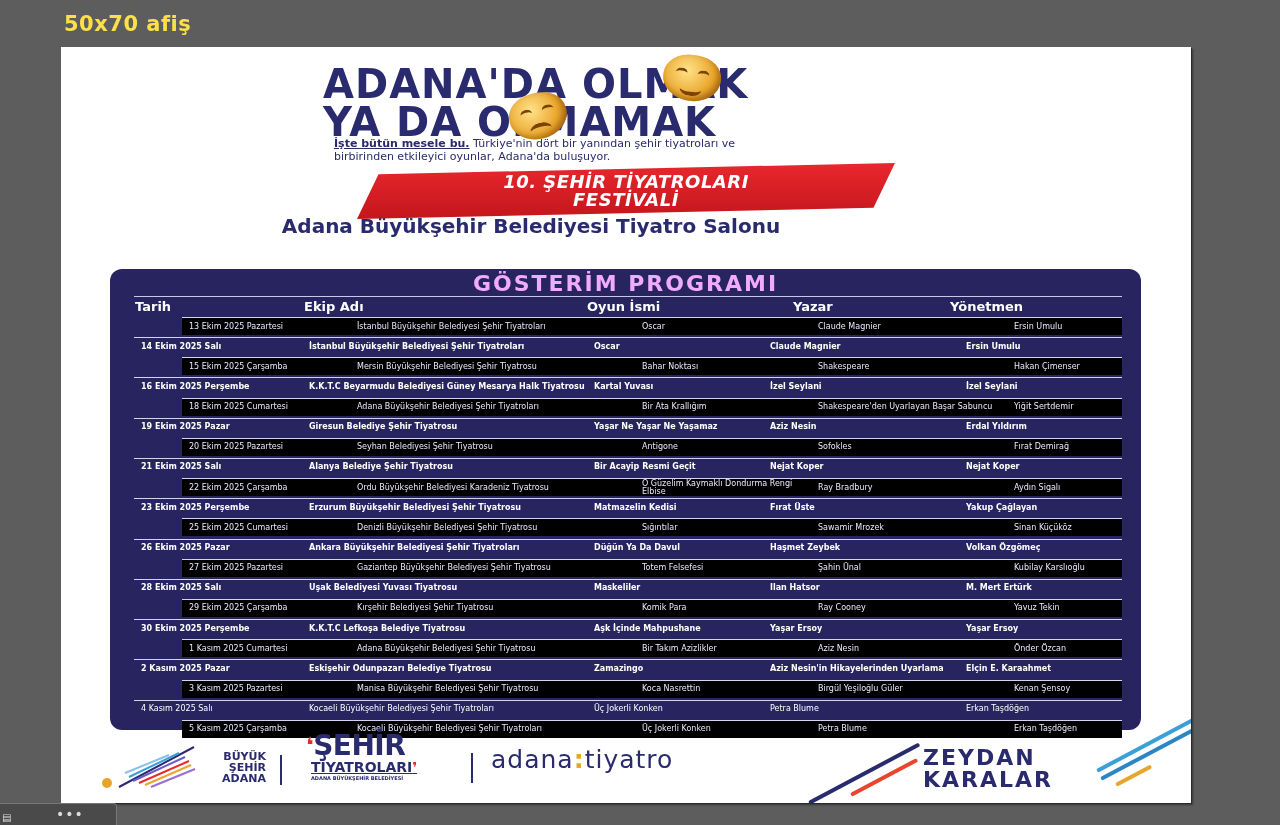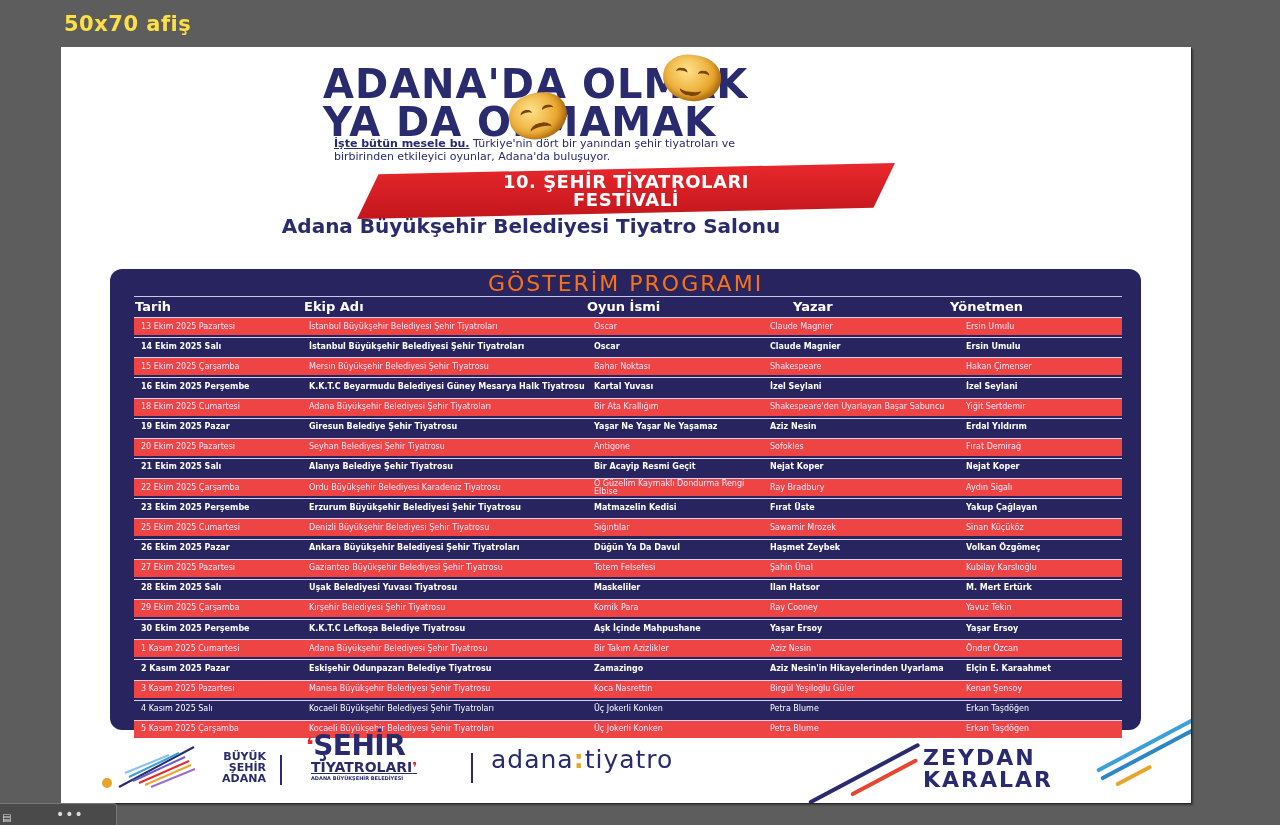--- a/index.html
+++ b/index.html
@@ -45,48 +45,48 @@
     color:#2a2a6e; font-size:11px; line-height:13px;
   }
   .subtitle b { font-weight:bold;text-decoration:underline; }
   .ribbon {
     position:absolute; left:296px; top:116px; width:538px; height:56px;
     background:linear-gradient(180deg,#e8282d,#c3161c);
     clip-path: polygon(4% 20%, 100% 0%, 96% 80%, 0% 100%);
   }
   .ribbon-text {
     position:absolute; left:330px; top:126px; width:470px; text-align:center;
-    color:#ffffff; font-size:18px; line-height:18px; font-weight:bold; letter-spacing:0.5px;
+    color:#ffffff; font-size:18px; line-height:18px; font-weight:bold; letter-spacing:0.5px;font-style:italic;
   }
   .dates {
     position:absolute; left:0; top:168px; width:940px; text-align:center;
     color:#2a2a6e; font-size:20px; font-weight:bold; line-height:22px;
   }
   .dates .venue { display:block; font-size:20px; }
   .program {
     position:absolute; left:49px; top:222px; width:1031px; height:461px;
     background:#27245f; border-radius:12px;
   }
   .program-title {
     position:absolute; left:0; top:2px; width:100%; text-align:center;
-    color:#f97316; font-size:22px; font-weight:normal; letter-spacing:2px;
+    color:#f0abfc; font-size:22px; font-weight:bold; letter-spacing:2px;
   }
   .header-line {
     position:absolute; left:24px; top:27px; width:988px; height:1px; background:#c8c8e8;
   }
   .col-head {
     position:absolute; top:30px; color:#ffffff; font-size:13px; font-weight:bold;
   }
   .rows { position:absolute; left:24px; top:48px; width:988px; }
   .row {
     height:17px; margin-bottom:2.15px; display:flex; align-items:center;
     font-size:8px; color:#e9e9ff; position:relative;
     border-top:1px solid #d4d4f0;
   }
-  .row.light { background:#ef4444; }
+  .row.light { background:#000000;margin-left:48px; }
   .row.dark { background:#27245f; font-weight:bold; color:#ffffff; }
   .cell { position:absolute; top:0; height:17px; display:flex; align-items:center; line-height:8px; }
   .c0 { left:7px; width:165px; }
   .c1 { left:175px; width:285px; }
   .c2 { left:460px; width:175px; }
   .c3 { left:636px; width:190px; }
   .c4 { left:832px; width:150px; }
   .logos { position:absolute; left:0; top:686px; width:1130px; height:70px; }
   .bsa-star {
     position:absolute; left:38px; top:10px; width:110px; height:50px;

